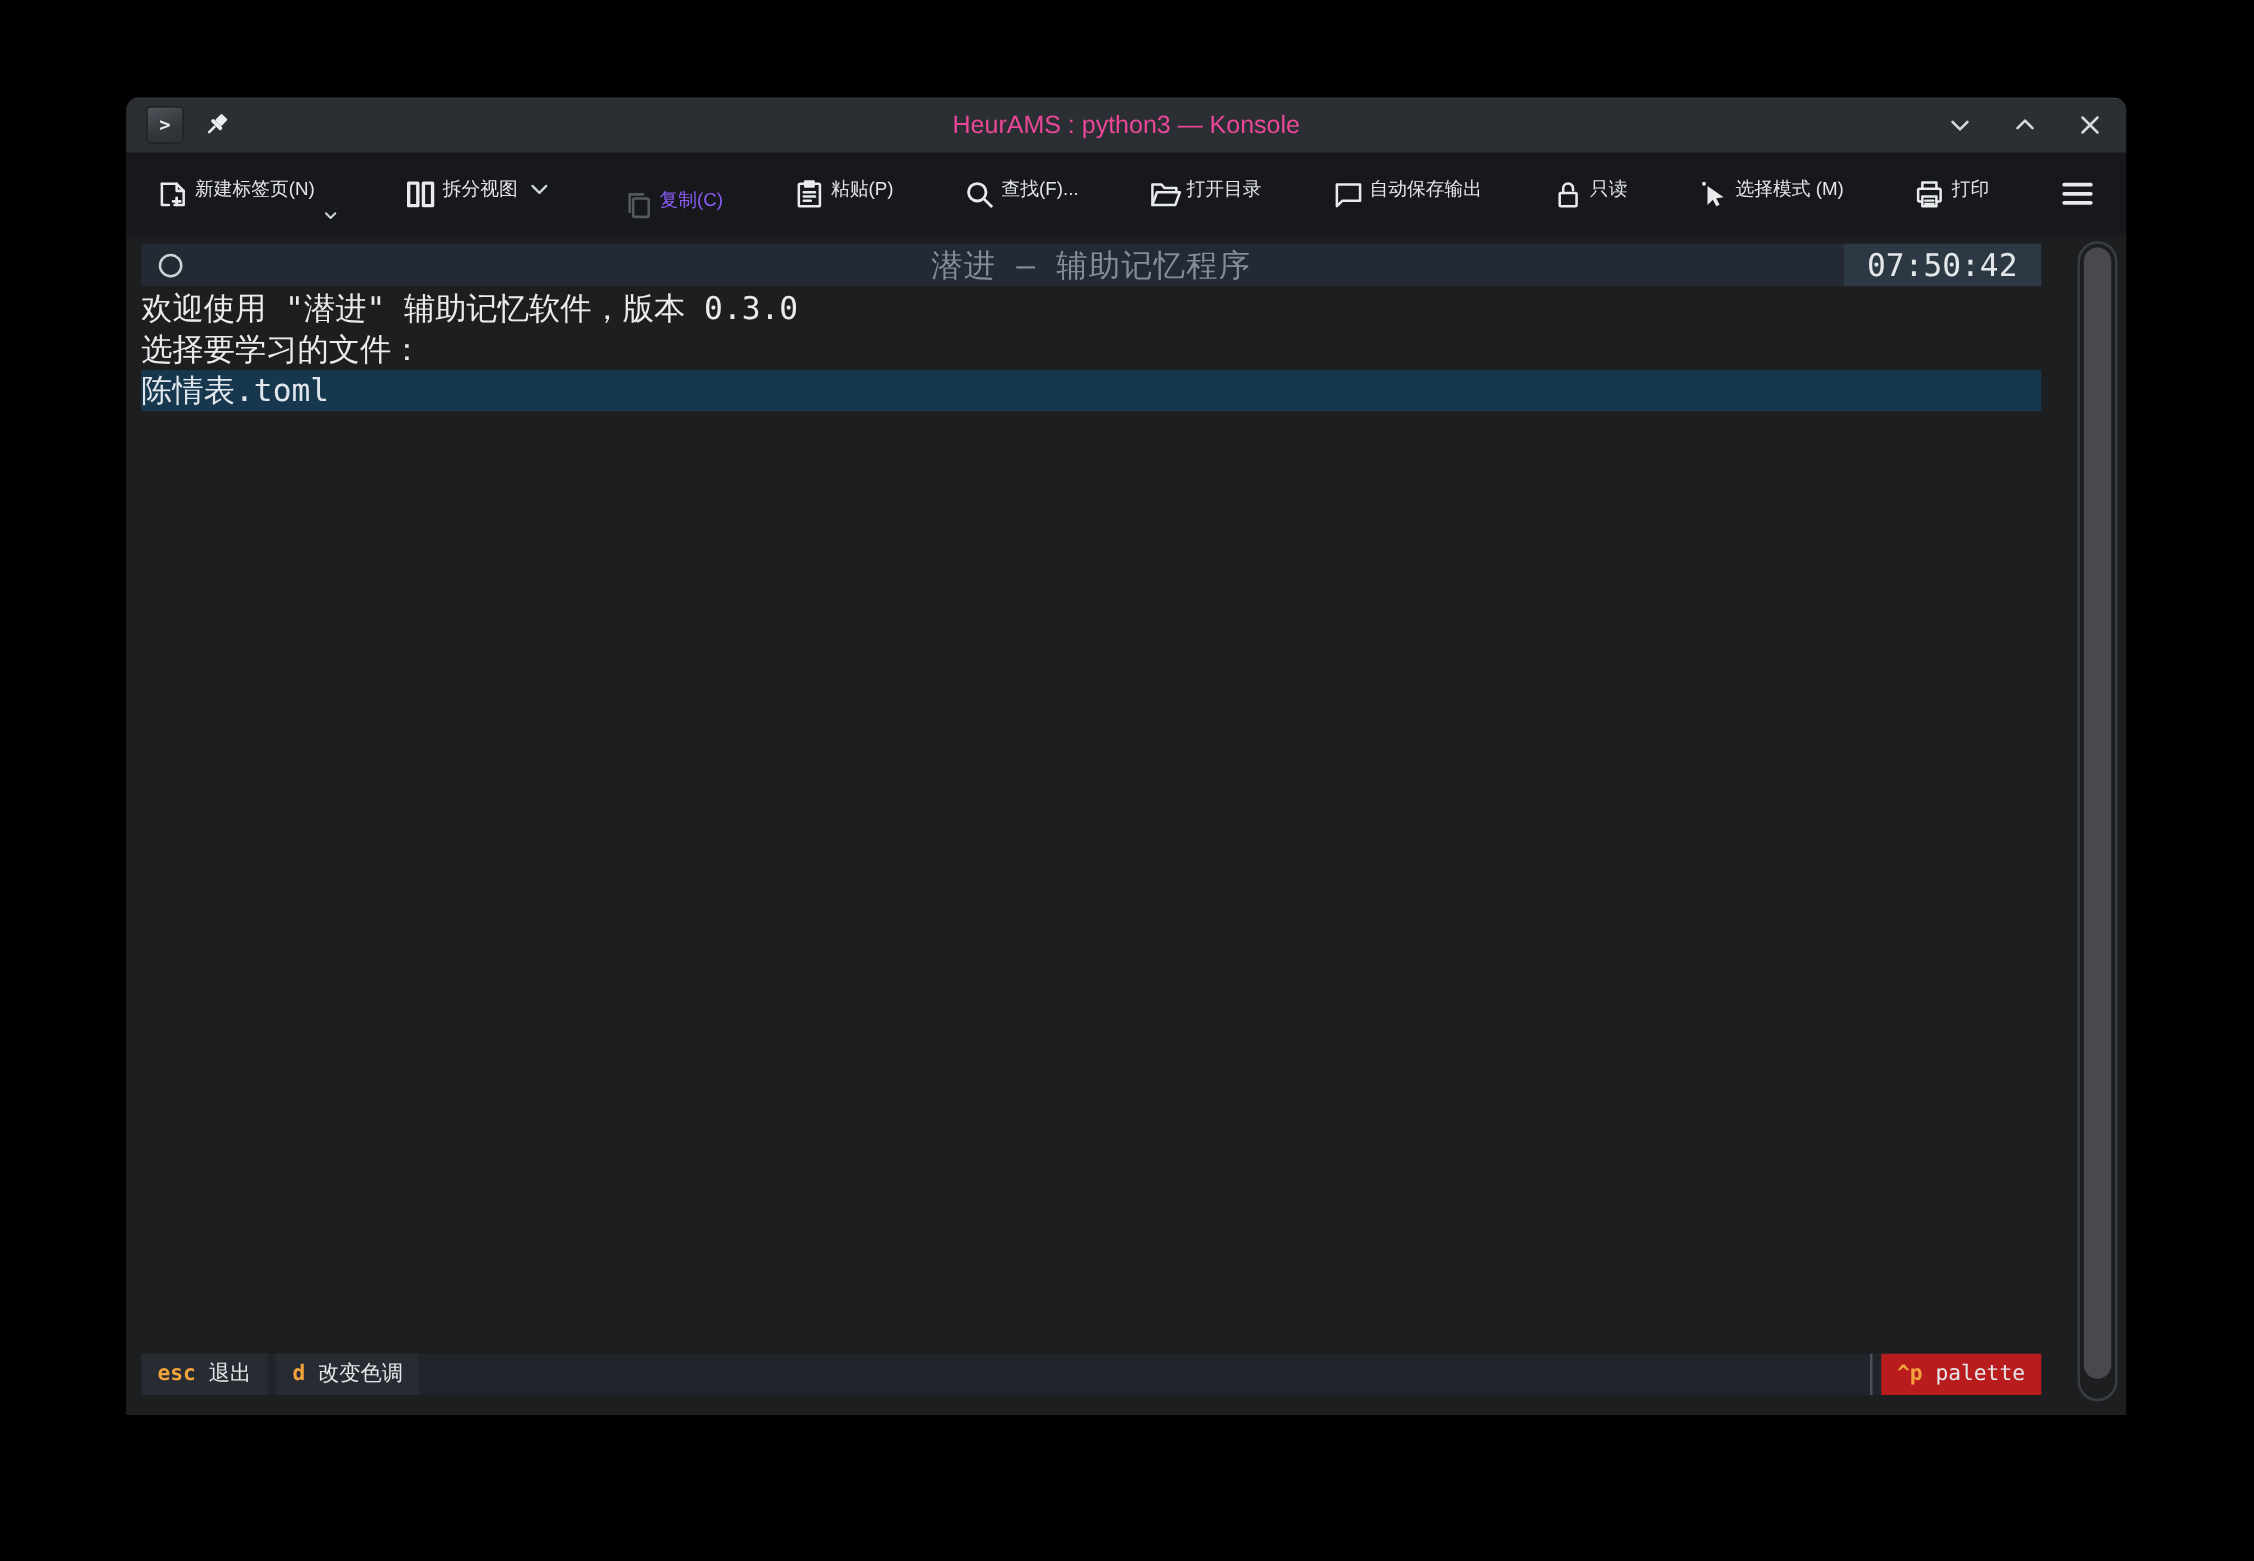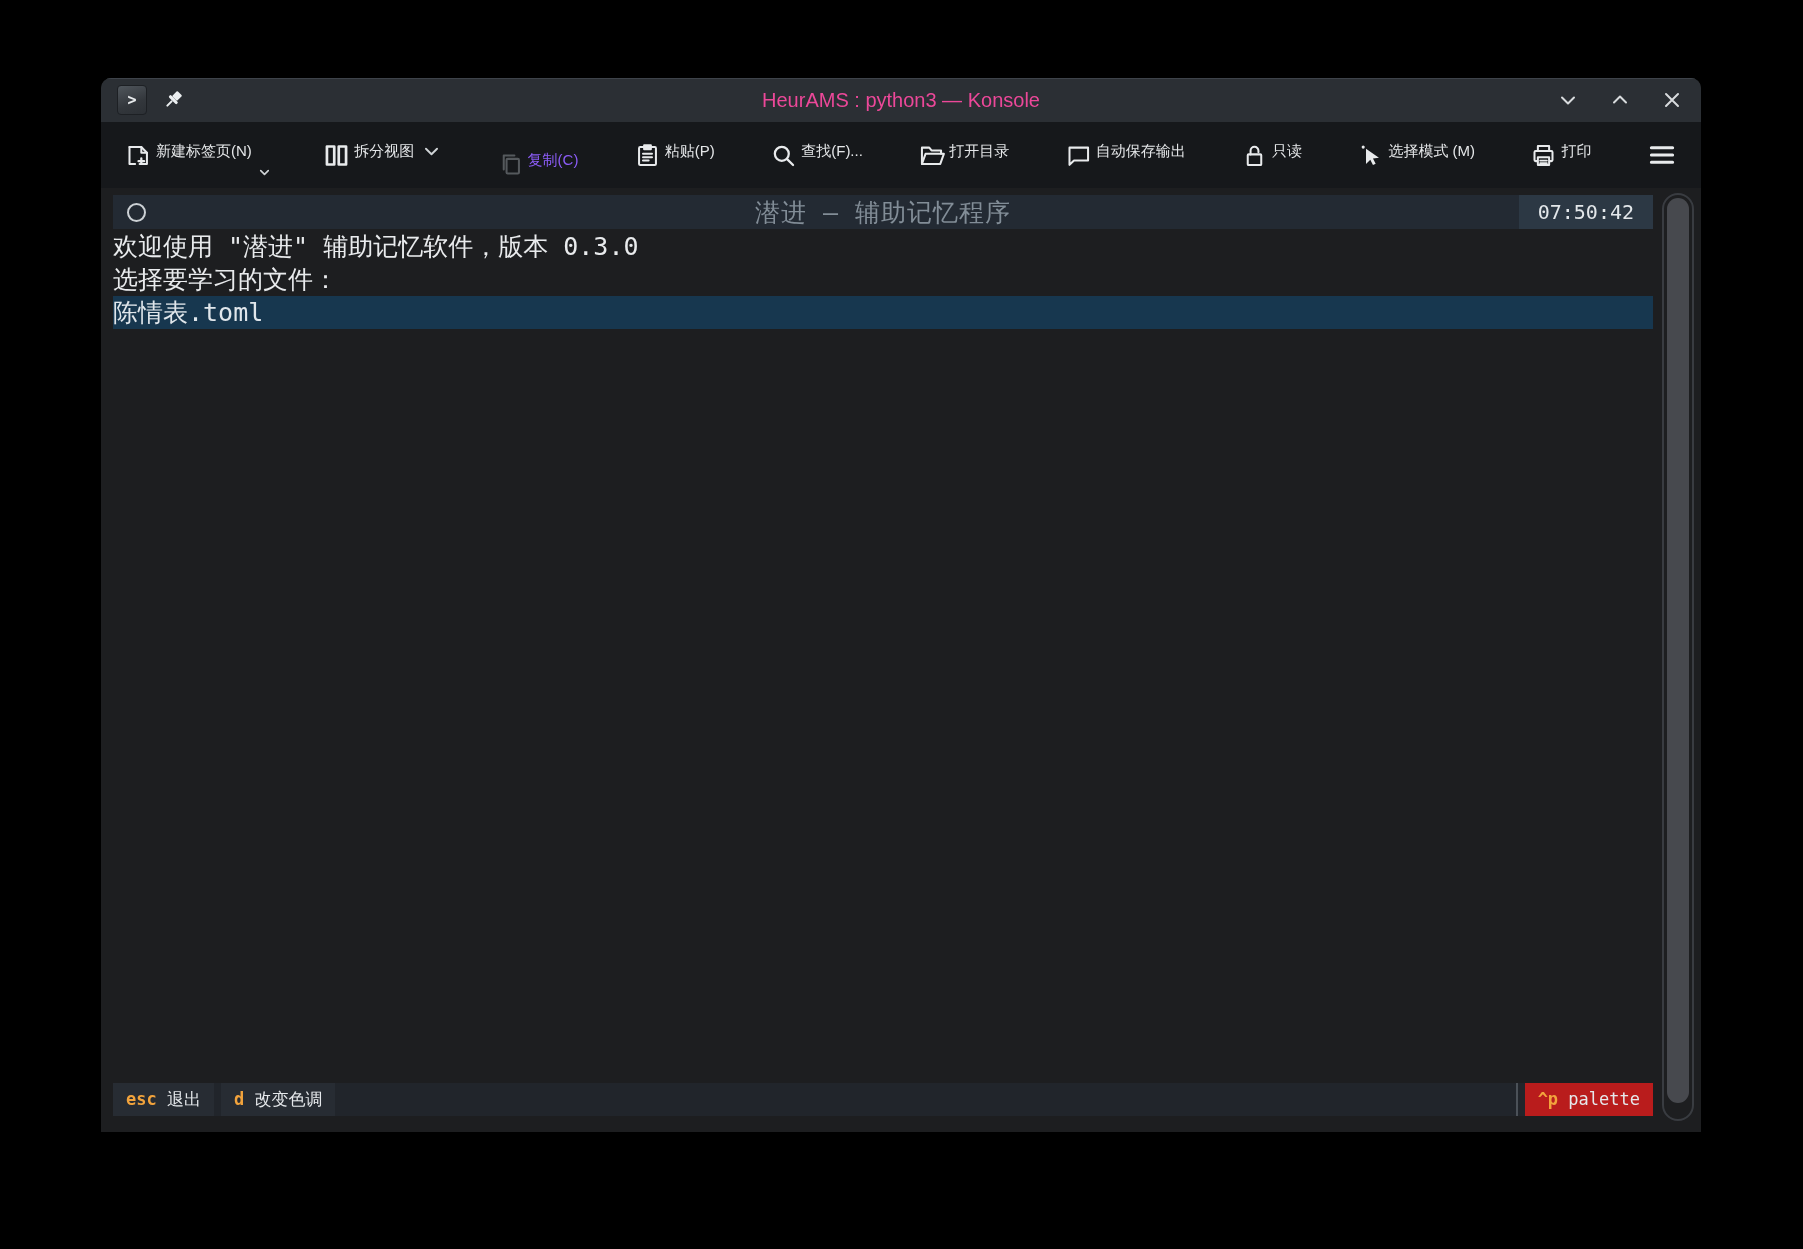--- a/index.html
+++ b/index.html
@@ -30,32 +30,32 @@
   .tb-item { display:flex; gap:4px; color:#e4e6e8; font-size:15px;
              white-space:nowrap; }
   .tb-item.disabled { color:#8b5cf6;margin-top:18px; }
   .tb-item.disabled svg { opacity:.55; }
   .tb-item svg { display:block; }
   .newtab-wrap { position:relative; padding-right:16px; }
   .newtab-dd { position:absolute; right:-4px; bottom:-11px; }
 
   
   .terminal { position:relative; height:944px; background:#1d1e20;
-              padding:7px 48px 16px 12px;
+              padding:7px 68px 16px 12px;
               font-family:"DejaVu Sans Mono",monospace; }
   .tui { height:100%; display:flex; flex-direction:column; }
 
   .tui-header { position:relative; height:34px; background:#232a33;
                 display:flex; align-items:center; flex:0 0 auto; }
   .spinner-circle { width:19px; height:19px; border:2.5px solid #ccd1d5; border-radius:50%;
                     margin-left:14px; }
   .tui-title { position:absolute; left:0; right:0; text-align:center;
                color:#828d97; font-size:25px; letter-spacing:1px; }
   .tui-clock { margin-left:auto; height:34px; background:#2c3844; color:#e3e7ea;
-               font-size:20px; display:flex; align-items:center; padding:0 19px; z-index:2; }
+               font-size:25px; display:flex; align-items:center; padding:0 19px; z-index:2; }
 
   .tui-body { flex:1 1 auto; padding-top:1px; }
   .term-line { height:33px; line-height:33px; color:#e9ebed; font-size:25px; white-space:pre; }
   .term-line.selected { background:#17374f; color:#e0e6eb; }
 
   .tui-footer { flex:0 0 auto; height:33px; background:#21252b;
                 display:flex; align-items:center; font-size:17px; }
   .hint { height:33px; line-height:33px; background:#272c33; padding:0 13px;
           margin-right:7px; white-space:pre; color:#e5e8eb; }
   .hint .key { color:#f2a33c; font-weight:bold; }

